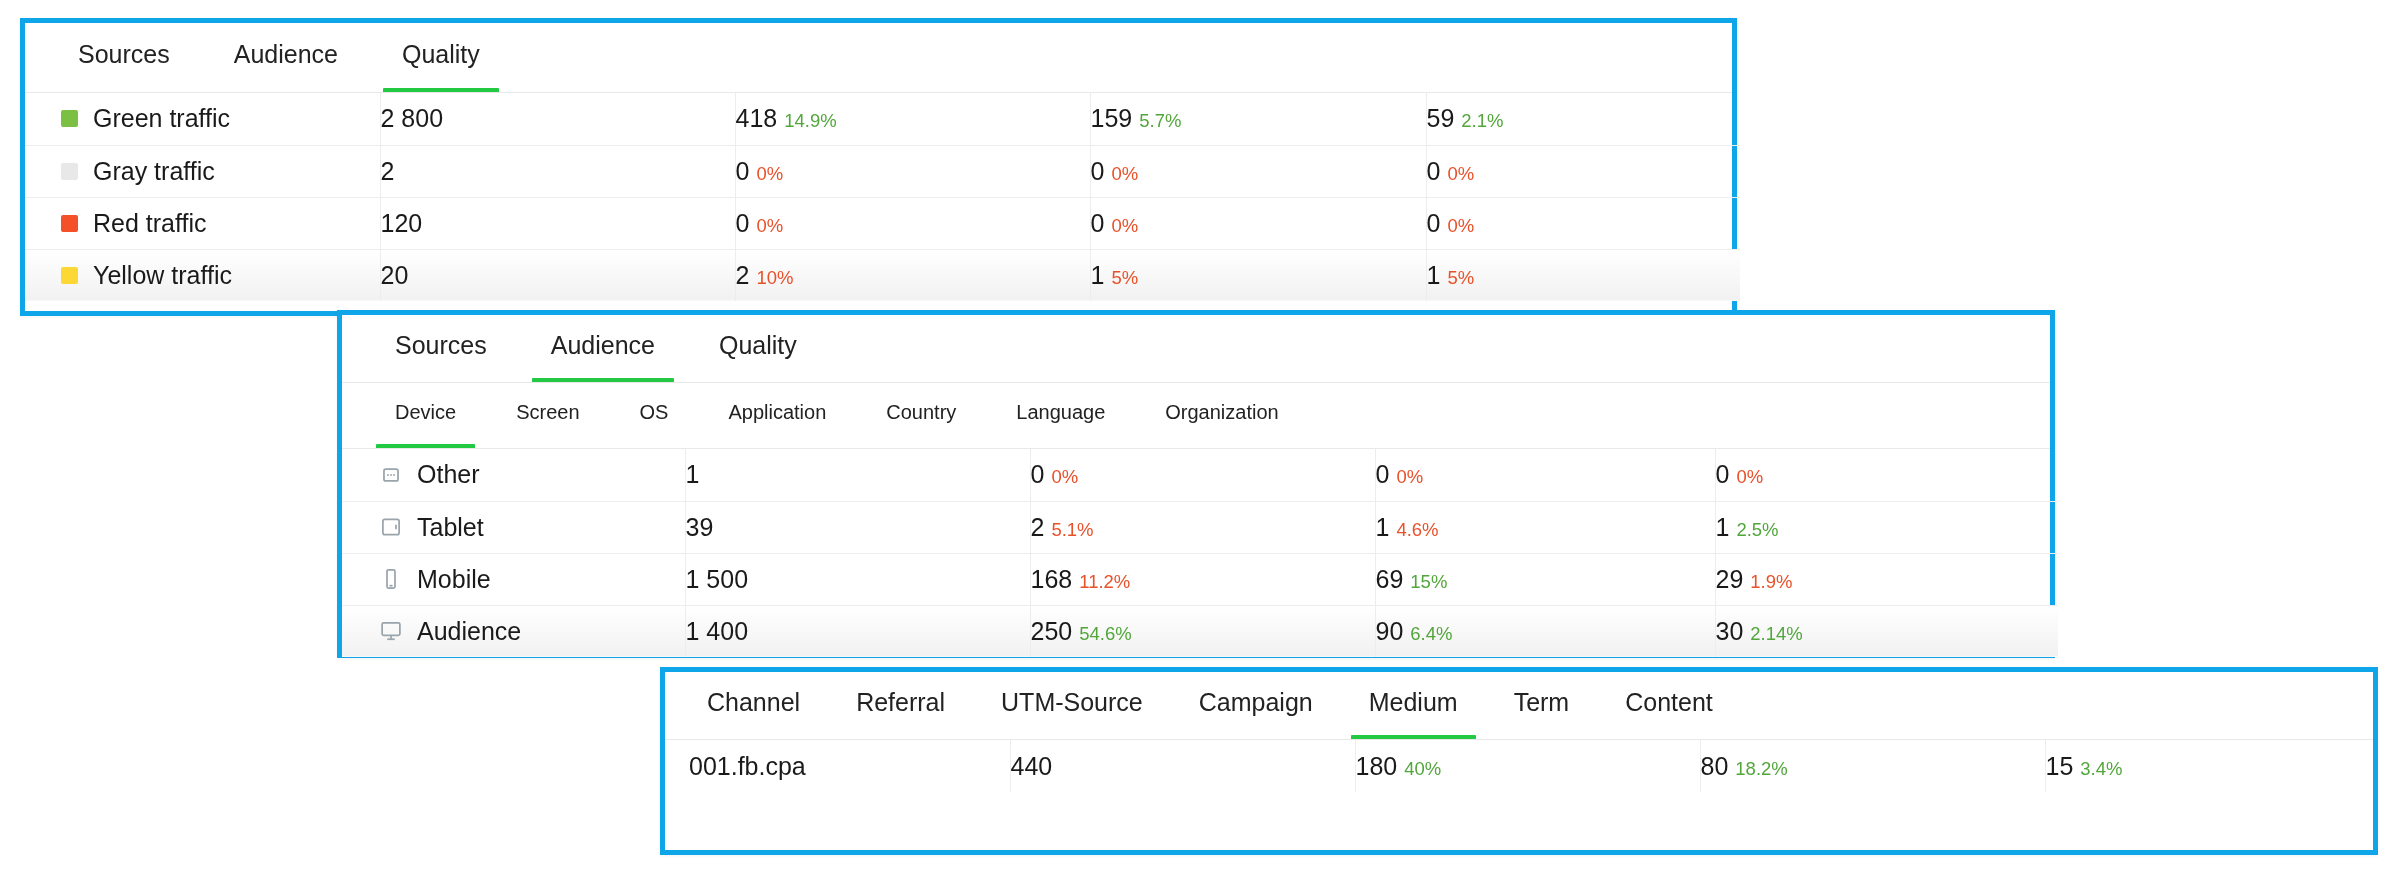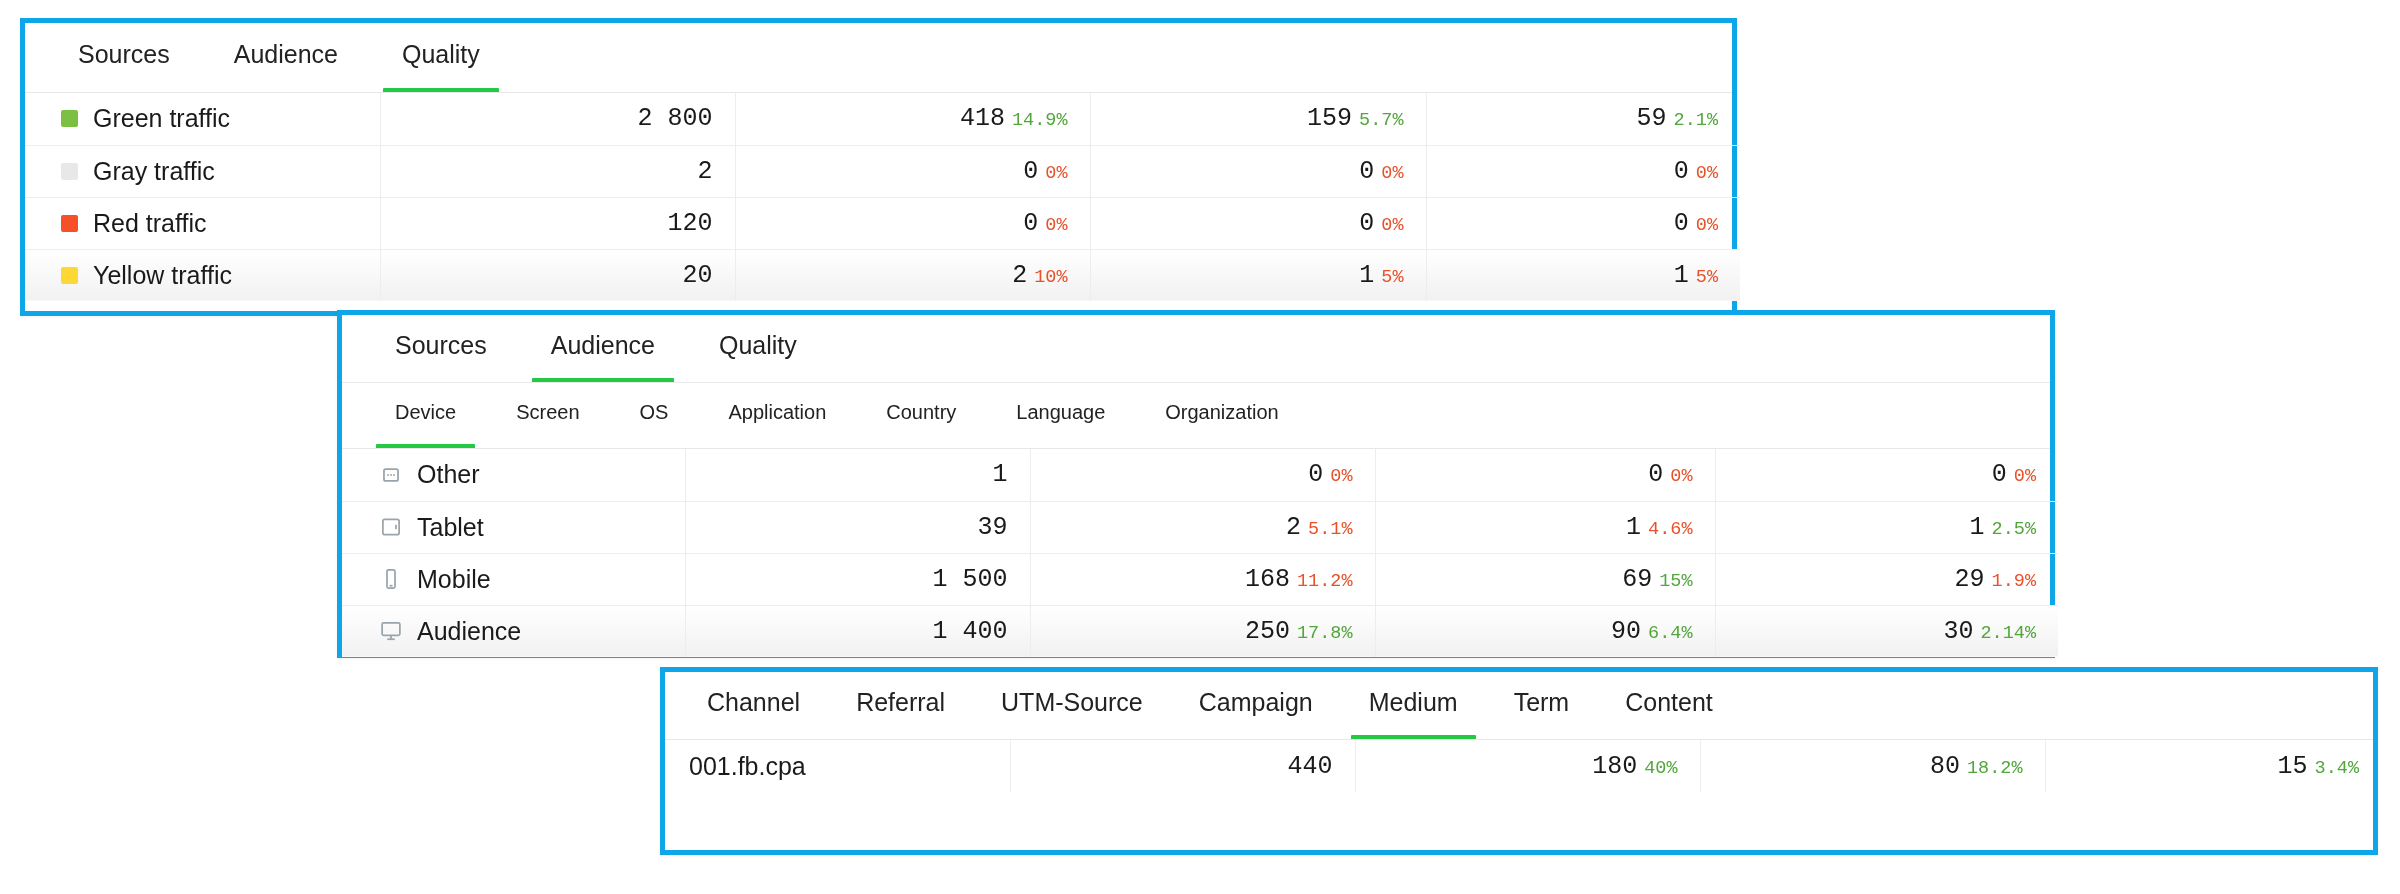--- a/index.html
+++ b/index.html
@@ -71,24 +71,23 @@
   table.grid tr td:last-child { border-right: none; }
   table.grid tr:first-child td { border-top: none; }
   table.grid tr:last-child td { border-bottom: none; }
 
   .cell-label {
     display: flex;
     align-items: center;
     color: #1a1a1a;
   }
   .cell-num {
-    text-align: right;
+    text-align: left;
     color: #1a1a1a;
     white-space: nowrap;
-    font-family: Liberation Mono, monospace;
   }
   .pct { font-size: 0.74em; margin-left: 7px; }
   .pct.up   { color: #52a63b; }
   .pct.down { color: #e8512a; }
 
   tr.hovered td { background: linear-gradient(180deg,#ffffff 0%, #f1f1f1 100%); }
 
   
   .swatch {
     width: 17px; height: 17px;
@@ -250,38 +249,38 @@
                   <svg width="26" height="26" viewBox="0 0 24 24" fill="none" stroke="#9aa4ab" stroke-width="1.6">
                     <rect x="8.3" y="3.6" width="7.4" height="16.8" rx="1.5"></rect>
                     <line x1="10.6" y1="18.2" x2="13.4" y2="18.2"></line>
                   </svg>
                 </span>
                 <span>Mobile</span>
               </div>
             </td>
             <td class="cell-num" style="width: 345px; margin-left: 40px;"><span>1 500</span></td>
             <td class="cell-num" style="width: 345px;"><span>168</span><span class="pct down">11.2%</span></td>
-            <td class="cell-num" style="width: 340px; padding-left: 19px;"><span>69</span><span class="pct up">15%</span></td>
-            <td class="cell-num" style="width: 343px; padding-left: 44px;"><span>29</span><span class="pct down">1.9%</span></td>
+            <td class="cell-num" style="width: 340px;"><span>69</span><span class="pct up">15%</span></td>
+            <td class="cell-num" style="width: 343px;"><span>29</span><span class="pct down">1.9%</span></td>
           </tr>
           <tr class="hovered">
             <td style="width: 343px;">
               <div class="cell-label">
                 <span class="devicon">
                   <svg width="26" height="26" viewBox="0 0 24 24" fill="none" stroke="#9aa4ab" stroke-width="1.6">
                     <rect x="3.8" y="4.6" width="16.4" height="11.4" rx="1.4"></rect>
                     <line x1="12" y1="16" x2="12" y2="19.2"></line>
                     <line x1="8.6" y1="19.6" x2="15.4" y2="19.6"></line>
                   </svg>
                 </span>
                 <span>Audience</span>
               </div>
             </td>
             <td class="cell-num" style="width: 345px;"><span>1 400</span></td>
-            <td class="cell-num" style="width: 345px;"><span>250</span><span class="pct up">17.8%</span></td>
+            <td class="cell-num" style="width: 345px;"><span>250</span><span class="pct up">54.6%</span></td>
             <td class="cell-num" style="width: 340px;"><span>90</span><span class="pct up">6.4%</span></td>
             <td class="cell-num" style="width: 343px;"><span>30</span><span class="pct up">2.14%</span></td>
           </tr>
         </tbody>
       </table>
   </div>
 
   <div class="panel" id="panel-medium">
     <div class="tabbar" id="m-tabs">
         <div class="tab"><span>Channel</span><span class="tab-underline"></span></div>

